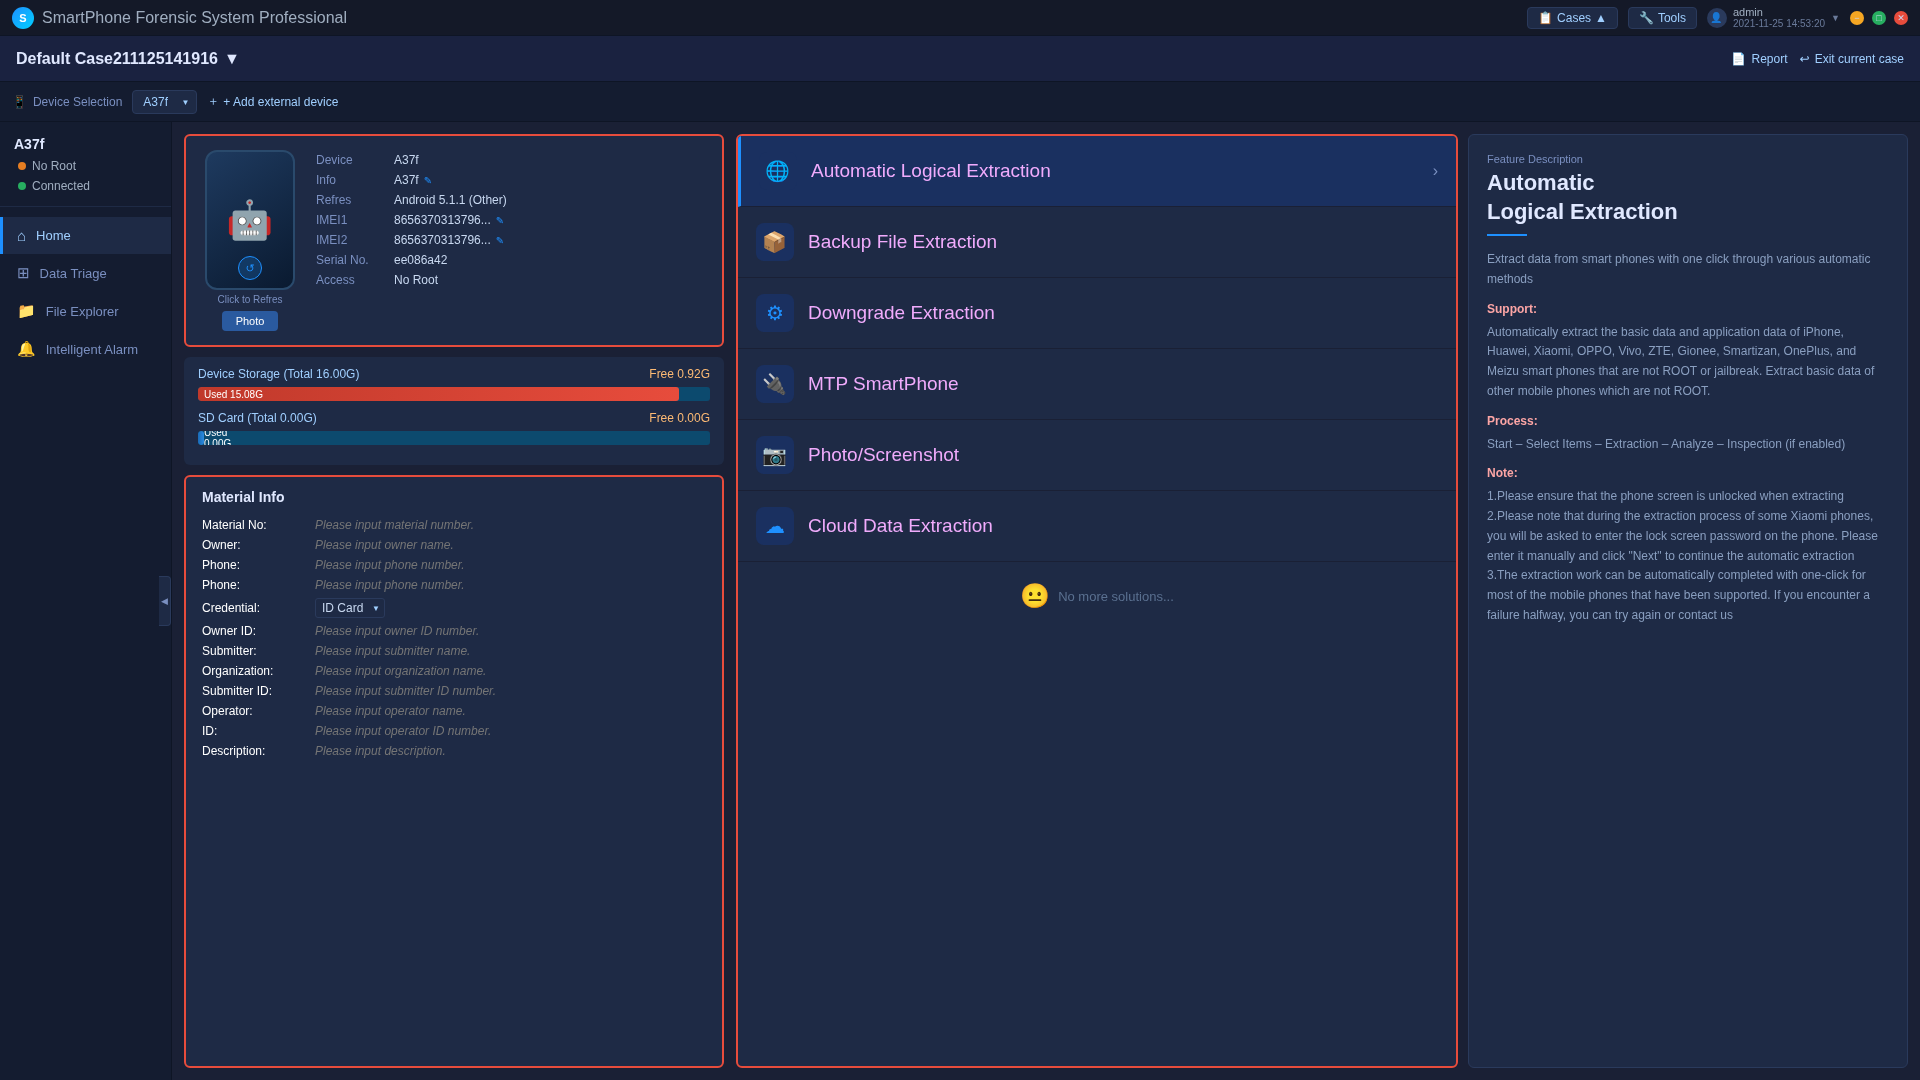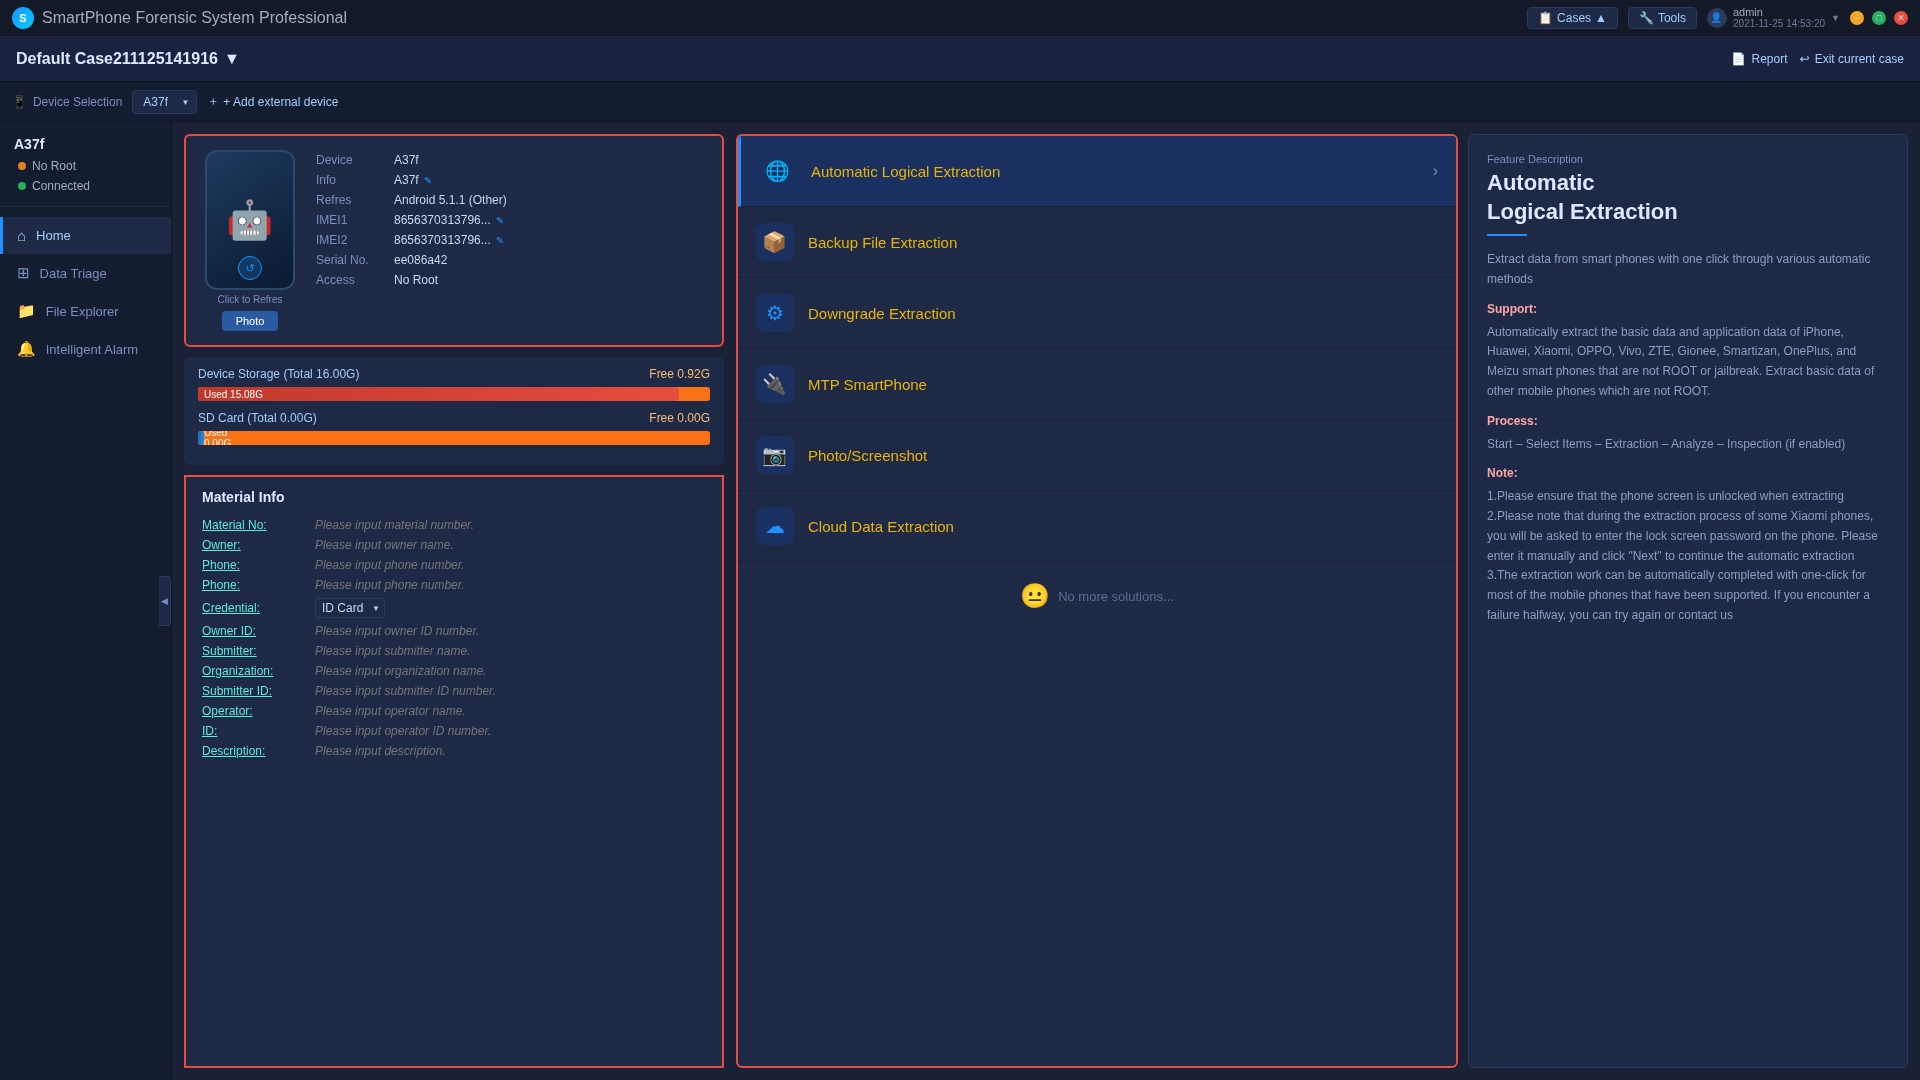--- a/index.html
+++ b/index.html
@@ -327,61 +327,60 @@
     .storage-header {
       display: flex;
       justify-content: space-between;
       font-size: 12px;
       margin-bottom: 6px;
     }
     .storage-label { color: #a0cfff; }
     .storage-free { color: #fdba74; }
     .storage-bar-bg {
       height: 14px;
-      background: #f97316;
+      background: #0c4a6e;
       border-radius: 3px;
       overflow: hidden;
       margin-bottom: 10px;
     }
     .storage-bar-fill {
       height: 100%;
       border-radius: 3px;
       display: flex; align-items: center; padding-left: 6px;
       font-size: 10px;
       color: #fff;
       font-weight: 500;
     }
     .storage-bar-red { background: linear-gradient(90deg, #c0392b, #e74c3c); }
     .storage-bar-blue { background: linear-gradient(90deg, #1a6ab5, #2a8adf); }
 
     
     .material-info-card {
       background: #1e2a45;
       border: 2px solid #e74c3c;
-      border-radius: 0;
+      border-radius: 6px;
       padding: 12px 16px;
       flex: 1;
     }
     .card-title {
       font-size: 14px;
       font-weight: 600;
       color: #e0e8ff;
       margin-bottom: 10px;
     }
     .form-row {
       display: flex;
       align-items: center;
       padding: 3px 0;
       gap: 8px;
     }
     .form-label {
-      color: #5eead4;
+      color: #ffffff;
       min-width: 105px;
       font-size: 12px;
-      text-decoration: underline;
     }
     .form-input {
       background: transparent;
       border: none;
       color: #5a7090;
       font-size: 12px;
       flex: 1;
       outline: none;
       font-style: italic;
     }
@@ -442,23 +441,23 @@
       border-radius: 8px;
       display: flex; align-items: center; justify-content: center;
       font-size: 20px;
       color: #1e90ff;
       flex-shrink: 0;
     }
     .ext-text {
       flex: 1;
     }
     .ext-title {
-      font-size: 15px;
+      font-size: 19px;
       font-weight: 500;
-      color: #eab308;
+      color: #f0abfc;
     }
     .ext-arrow {
       color: #7a8fc0;
       font-size: 16px;
     }
     .no-more-solutions {
       display: flex;
       align-items: center;
       justify-content: center;
       gap: 8px;

